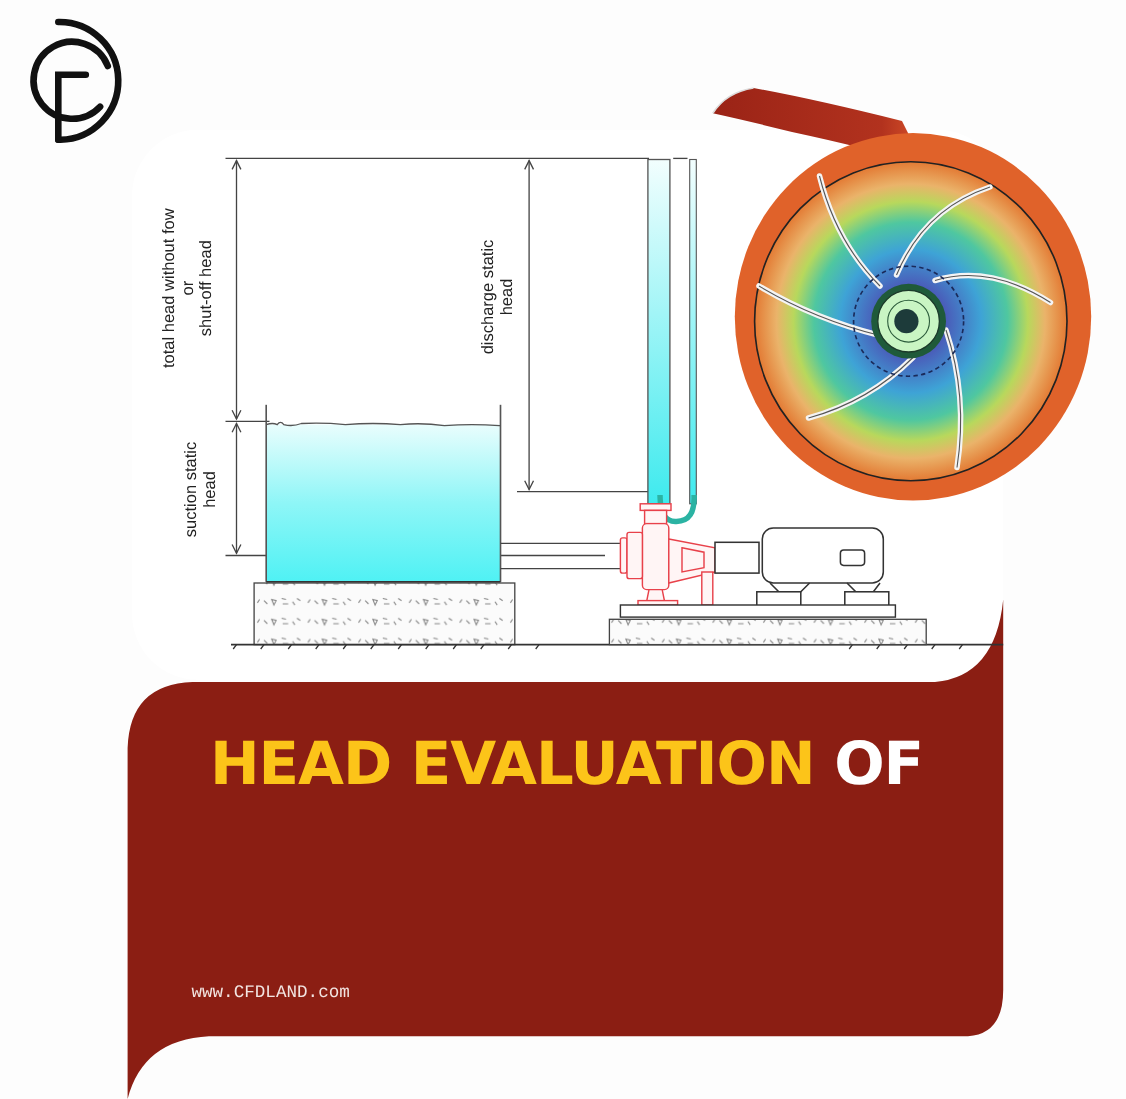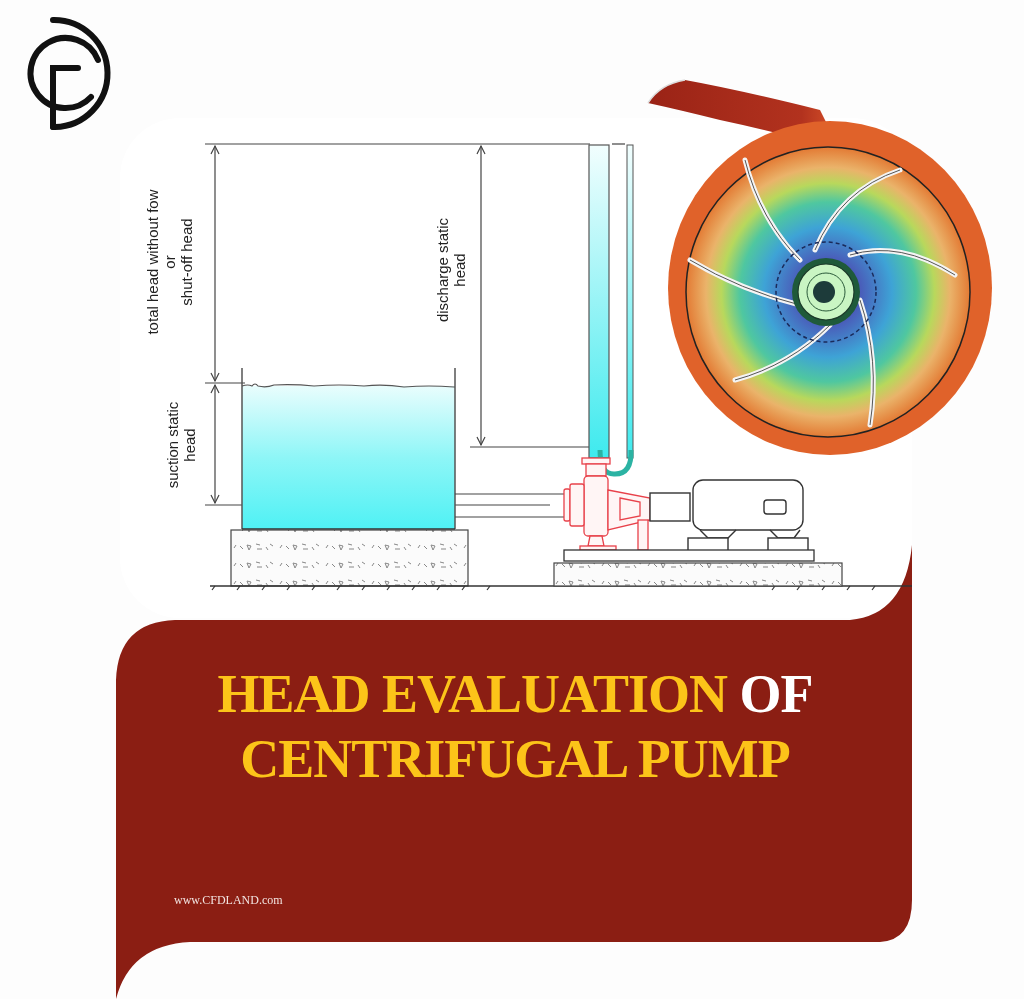--- a/index.html
+++ b/index.html
@@ -12,27 +12,27 @@
     #logo { left: 18px; top: 10px; width: 112px; height: 122px; }
     #bg-shapes { left: 0; top: 0; width: 1024px; height: 999px; }
     #diagram { left: 0; top: 0; width: 1024px; height: 999px; }
     #title {
       left: 120px; top: 662px; width: 790px;
       text-align: center;
       font-family: "DejaVu Sans", "Liberation Sans", sans-serif;
       font-weight: bold; font-size: 54px; line-height: 65px;
       letter-spacing: -1px;
     }
-    #title .line { display: block; font-family: Liberation Serif, serif; }
+    #title .line { display: block; }
     .yellow { color: #fcc419; }
     .white { color: #ffffff; }
     #website {
       left: 174px; top: 893px;
-      font-family: Liberation Serif, serif;
-      font-size: 12px; color: #f2e4e1;
+      font-family: Liberation Mono, monospace;
+      font-size: 16px; color: #f2e4e1;
     }
     .lbl { font-family: "Liberation Sans", sans-serif; font-size: 15px; fill: #222; }
   </style>
 </head>
 <body>
 
 <svg id="bg-shapes" class="abs" viewBox="0 0 1024 999">
 
   <rect x="120" y="118" width="792" height="500" rx="60" fill="#ffffff"></rect>
 
@@ -195,16 +195,15 @@
     <circle cx="826" cy="292" r="50" fill="none" stroke="#1a2a5a" stroke-width="1.5" stroke-dasharray="4 3"></circle>
     <circle cx="826" cy="292" r="34" fill="#1f5a3a"></circle>
     <circle cx="826" cy="292" r="28" fill="#c9f5c3" stroke="#1c3a2a" stroke-width="1.2"></circle>
     <circle cx="826" cy="292" r="19" fill="none" stroke="#2a5a3a" stroke-width="1"></circle>
     <circle cx="824" cy="292" r="11" fill="#1d3b3a"></circle>
   </g>
 </svg>
 
 <div id="title" class="abs">
   <span class="line"><span class="yellow">HEAD EVALUATION</span><span class="white"> OF</span></span>
-  <span class="line yellow">CENTRIFUGAL PUMP</span>
 </div>
 
 <div id="website" class="abs">www.CFDLAND.com</div>
 
 </body></html>

